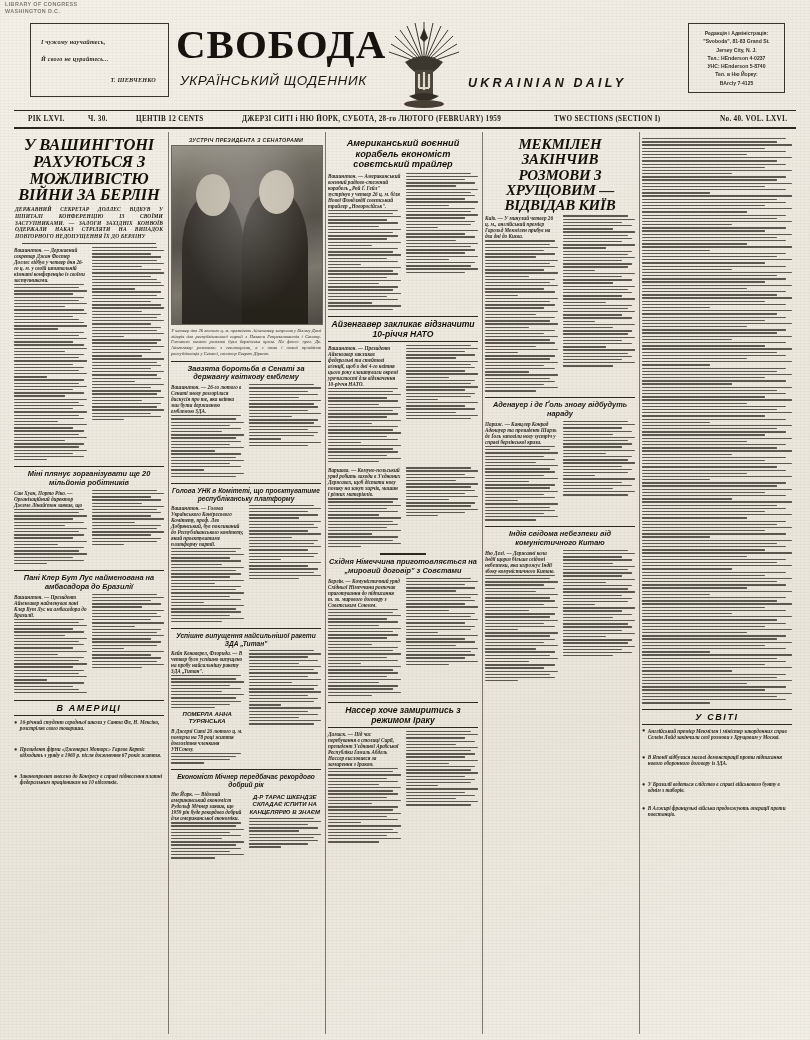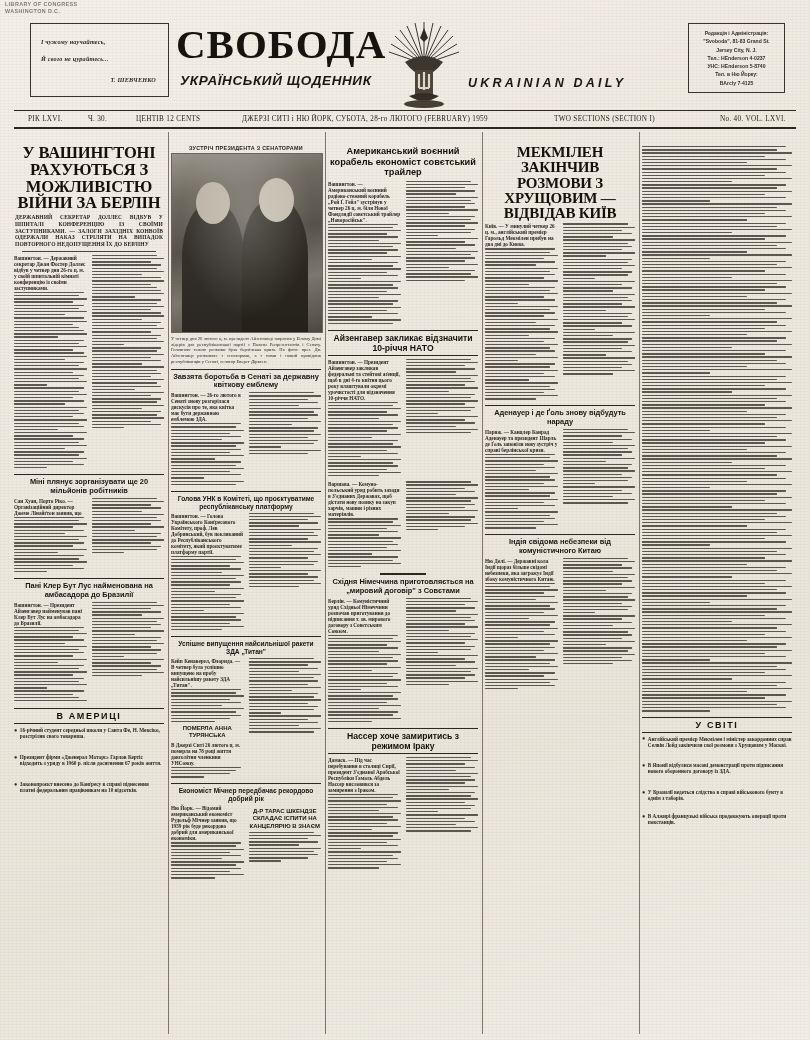--- a/index.html
+++ b/index.html
@@ -45,21 +45,21 @@
   .title-left,.title-right{
     position:absolute;top:6px;
     font-family:"Liberation Serif",serif;font-weight:bold;
     font-size:41px;letter-spacing:1px;color:#17140f;
     line-height:1;
   }
   .title-left{left:176px;}
   .title-right{left:458px;}
   .sub-left{
     position:absolute;left:180px;top:55px;
-    font-family:"Liberation Sans",sans-serif;font-weight:bold;font-style:italic;
+    font-family:"Liberation Sans",sans-serif;font-weight:normal;font-style:italic;
     font-size:13.5px;letter-spacing:.6px;color:#1b1811;
   }
   .sub-right{
     position:absolute;left:468px;top:58px;
     font-family:"Liberation Sans",sans-serif;font-weight:bold;font-style:italic;
     font-size:12.5px;letter-spacing:3.2px;color:#1b1811;
   }
   .emblem{position:absolute;left:385px;top:0px;width:78px;height:92px;}
 
   .addrbox{
@@ -67,30 +67,30 @@
     border:1px solid #3a352c;text-align:center;
     font-family:"Liberation Sans",sans-serif;font-size:5.1px;line-height:1.62;
     color:#34302a;font-weight:bold;padding-top:5px;box-sizing:border-box;
   }
   .addrbox div{white-space:nowrap;}
 
   
   .folio-rule-top{position:absolute;left:14px;right:14px;top:110px;border-top:1.6px solid #2c281f;}
   .folio{
     position:absolute;left:14px;right:28px;top:113px;height:13px;
-    font-family:"Liberation Serif",serif;font-size:7.2px;font-weight:normal;
+    font-family:"Liberation Serif",serif;font-size:7.2px;font-weight:bold;
     color:#26231c;letter-spacing:.3px;
   }
   .folio span{position:absolute;white-space:nowrap;top:2px;}
   .f1{left:14px;}.f2{left:74px;}.f3{left:122px;}.f4{left:228px;text-align:center;}.f5{left:540px;}.f6{left:706px;}
   .folio-rule-bot{position:absolute;left:14px;right:14px;top:127px;border-top:2.2px solid #2c281f;}
 
   
   .cols{position:absolute;left:14px;right:14px;top:132px;bottom:6px;}
-  .col{position:absolute;top:12px;bottom:0;width:150px;}
+  .col{position:absolute;top:4px;bottom:0;width:150px;font-style:italic;}
   .c1{left:0;}.c2{left:157px;}.c3{left:314px;}.c4{left:471px;}.c5{left:628px;}
   .vrule{position:absolute;top:0;bottom:0;width:0;border-left:1px solid #7d776b;}
   .v1{left:153.5px;}.v2{left:310.5px;}.v3{left:467.5px;}.v4{left:624.5px;}
 
   
   .hl-main{
     font-family:"Liberation Serif",serif;font-weight:bold;
     font-size:16.5px;line-height:1.02;letter-spacing:-.2px;color:#141109;
     text-align:center;margin:1px 0 2px;
   }

